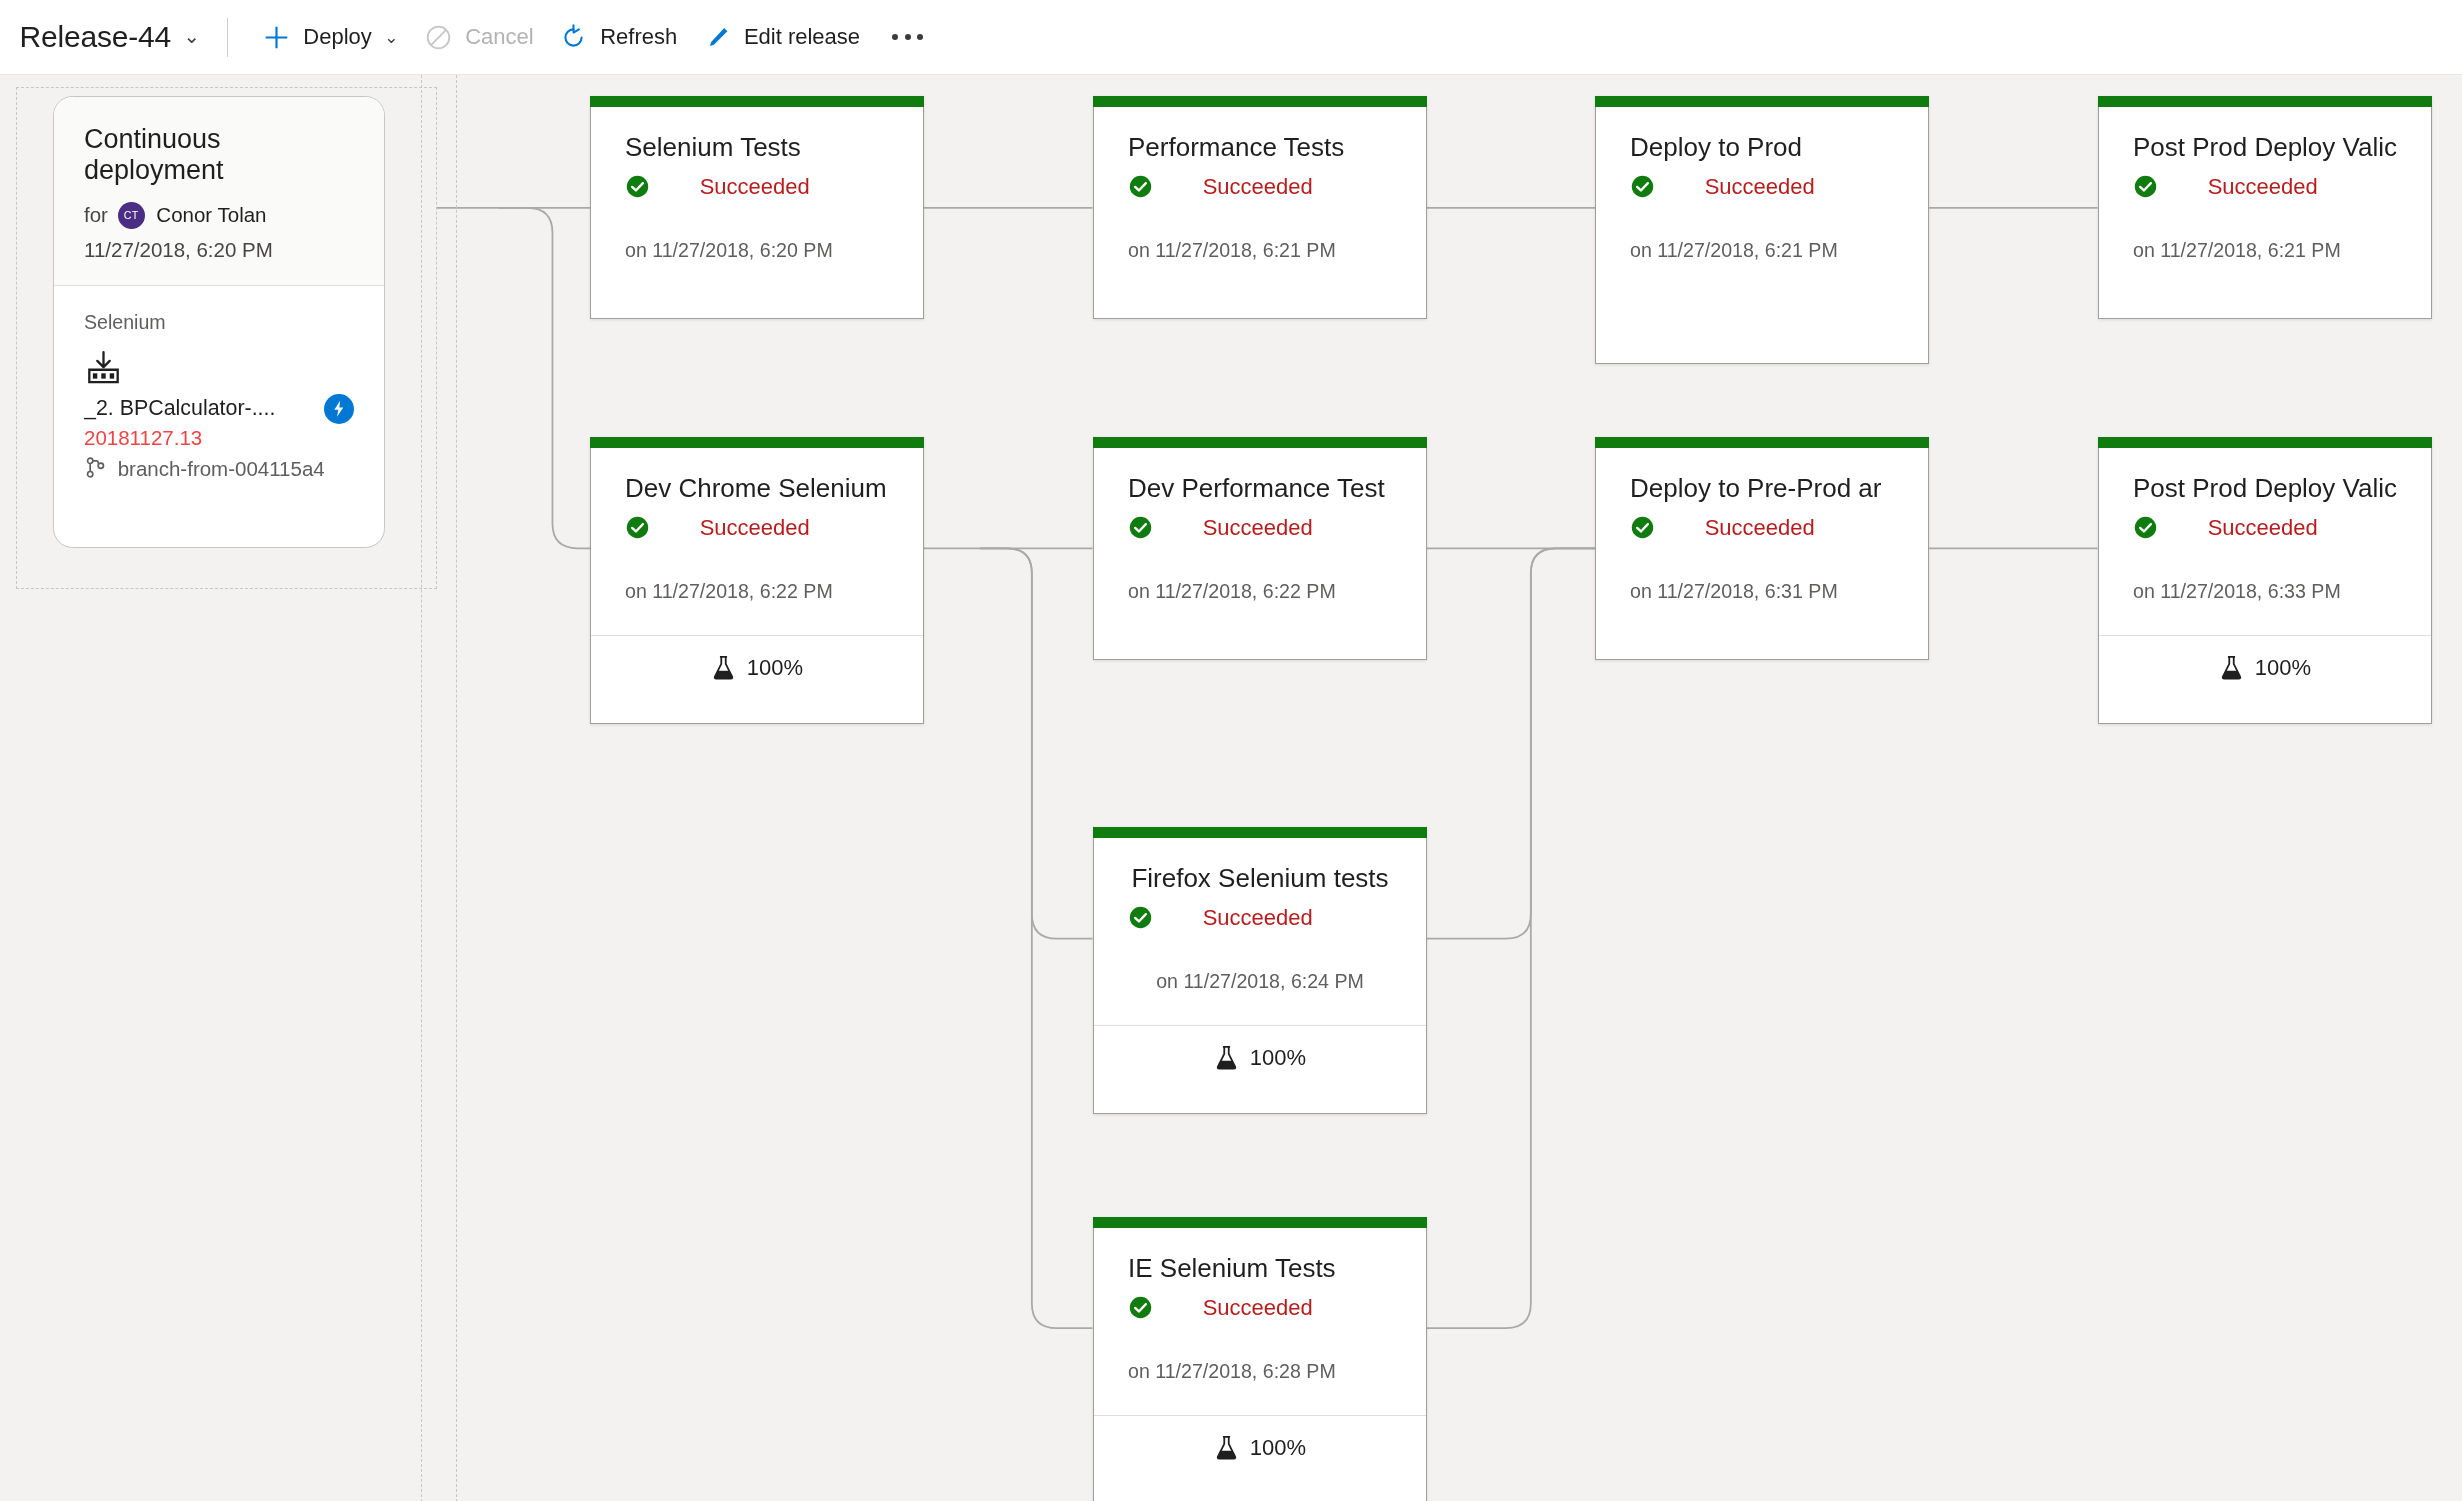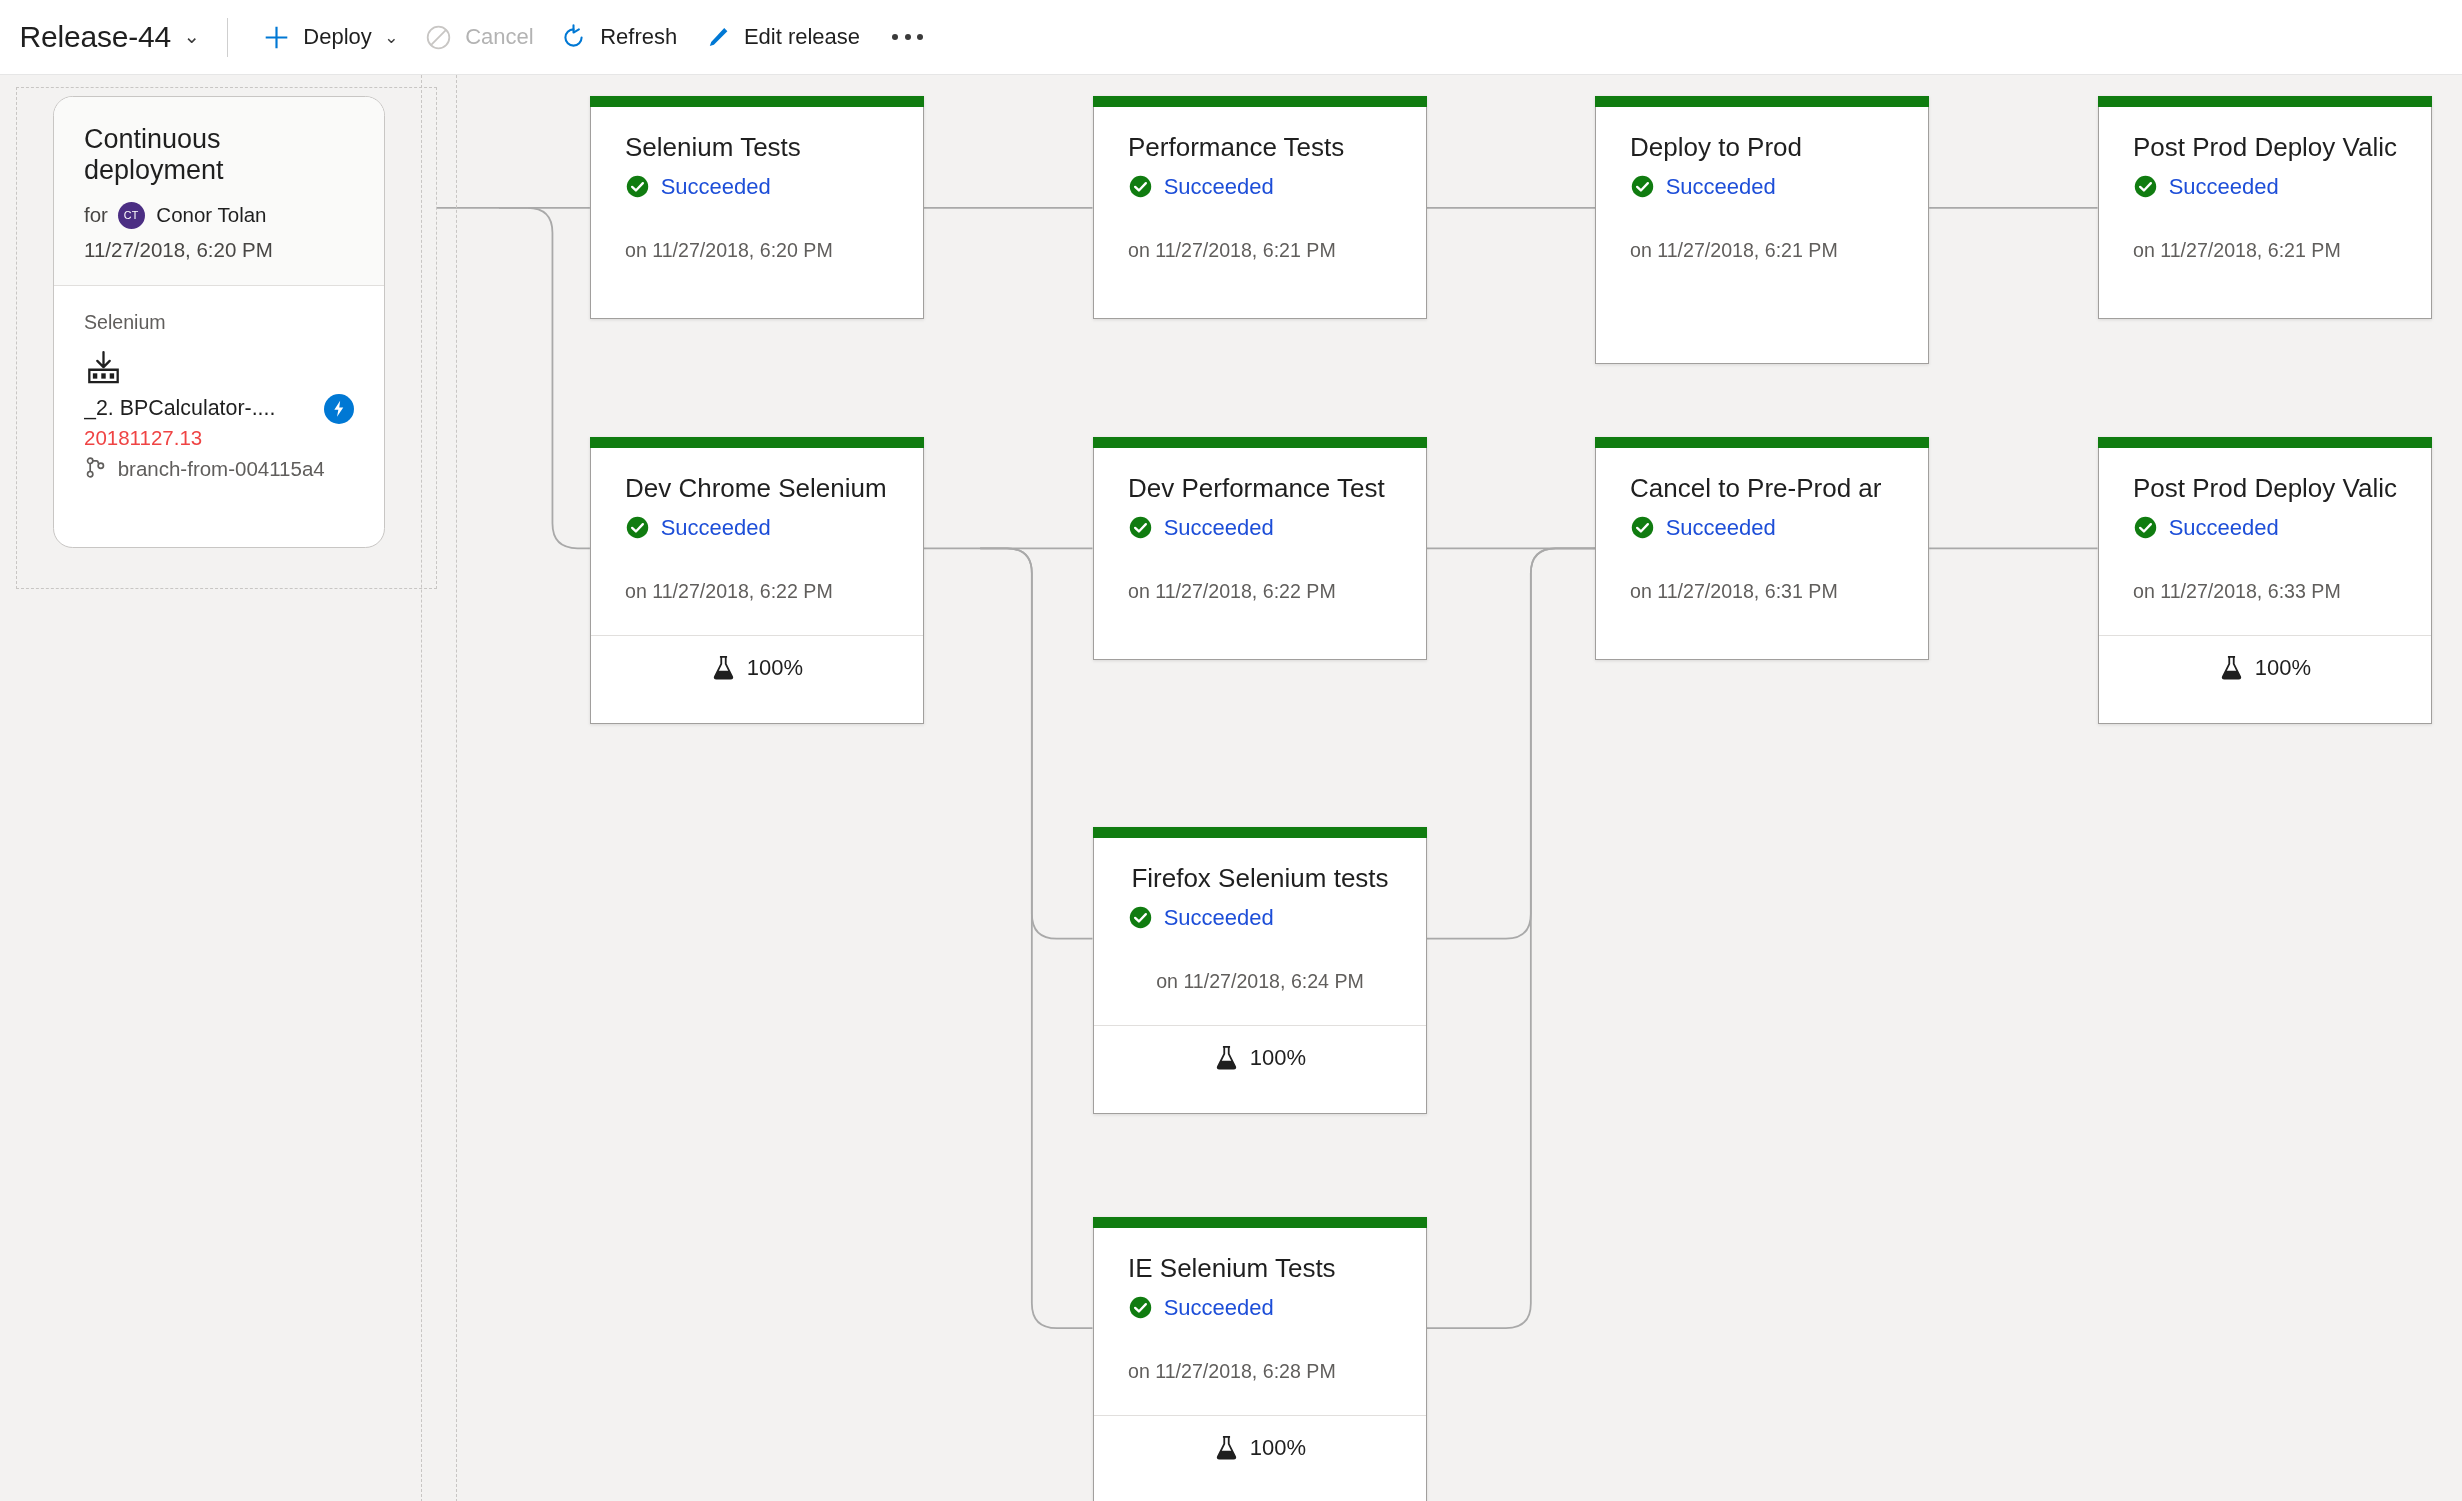--- a/index.html
+++ b/index.html
@@ -246,22 +246,23 @@
     color: #1f1f1f;
     white-space: nowrap;
     overflow: hidden;
     margin-bottom: 10.7px;
     line-height: 1.2;
   }
   .stage-status {
     display: flex;
     align-items: center;
     font-size: 22px;
-    color: #1d4ed8;
+    color: #b91c1c;
     margin-bottom: 39px;
+    gap: 39px;
   }
   .status-ico { margin-right: 10.7px; display: inline-flex; }
   .stage-when {
     font-size: 19.6px;
     color: #605e5c;
     padding-bottom: 32px;
   }
   .stage-footer {
     border-top: 0.9px solid #e1dfdd;
     height: 64px;
@@ -514,21 +515,21 @@
               </svg>
             </span>
             <span>Succeeded</span>
           </div>
           <div class="stage-when">on 11/27/2018, 6:22 PM</div>
         </div>
       </div>
       <div class="stage" style="left: 1595px; top: 362px; height: 223px;">
         <div class="stage-accent"></div>
         <div class="stage-main">
-          <div class="stage-name">Cancel to Pre-Prod ar</div>
+          <div class="stage-name">Deploy to Pre-Prod ar</div>
           <div class="stage-status">
             <span class="status-ico">
               <svg width="25" height="25" viewBox="0 0 28 28">
                 <circle cx="14" cy="14" r="12" fill="#107c10"></circle>
                 <path d="M8 14.4 L12.2 18.4 L20 10.2" stroke="#ffffff" stroke-width="2.6" fill="none" stroke-linecap="round" stroke-linejoin="round"></path>
               </svg>
             </span>
             <span>Succeeded</span>
           </div>
           <div class="stage-when">on 11/27/2018, 6:31 PM</div>

